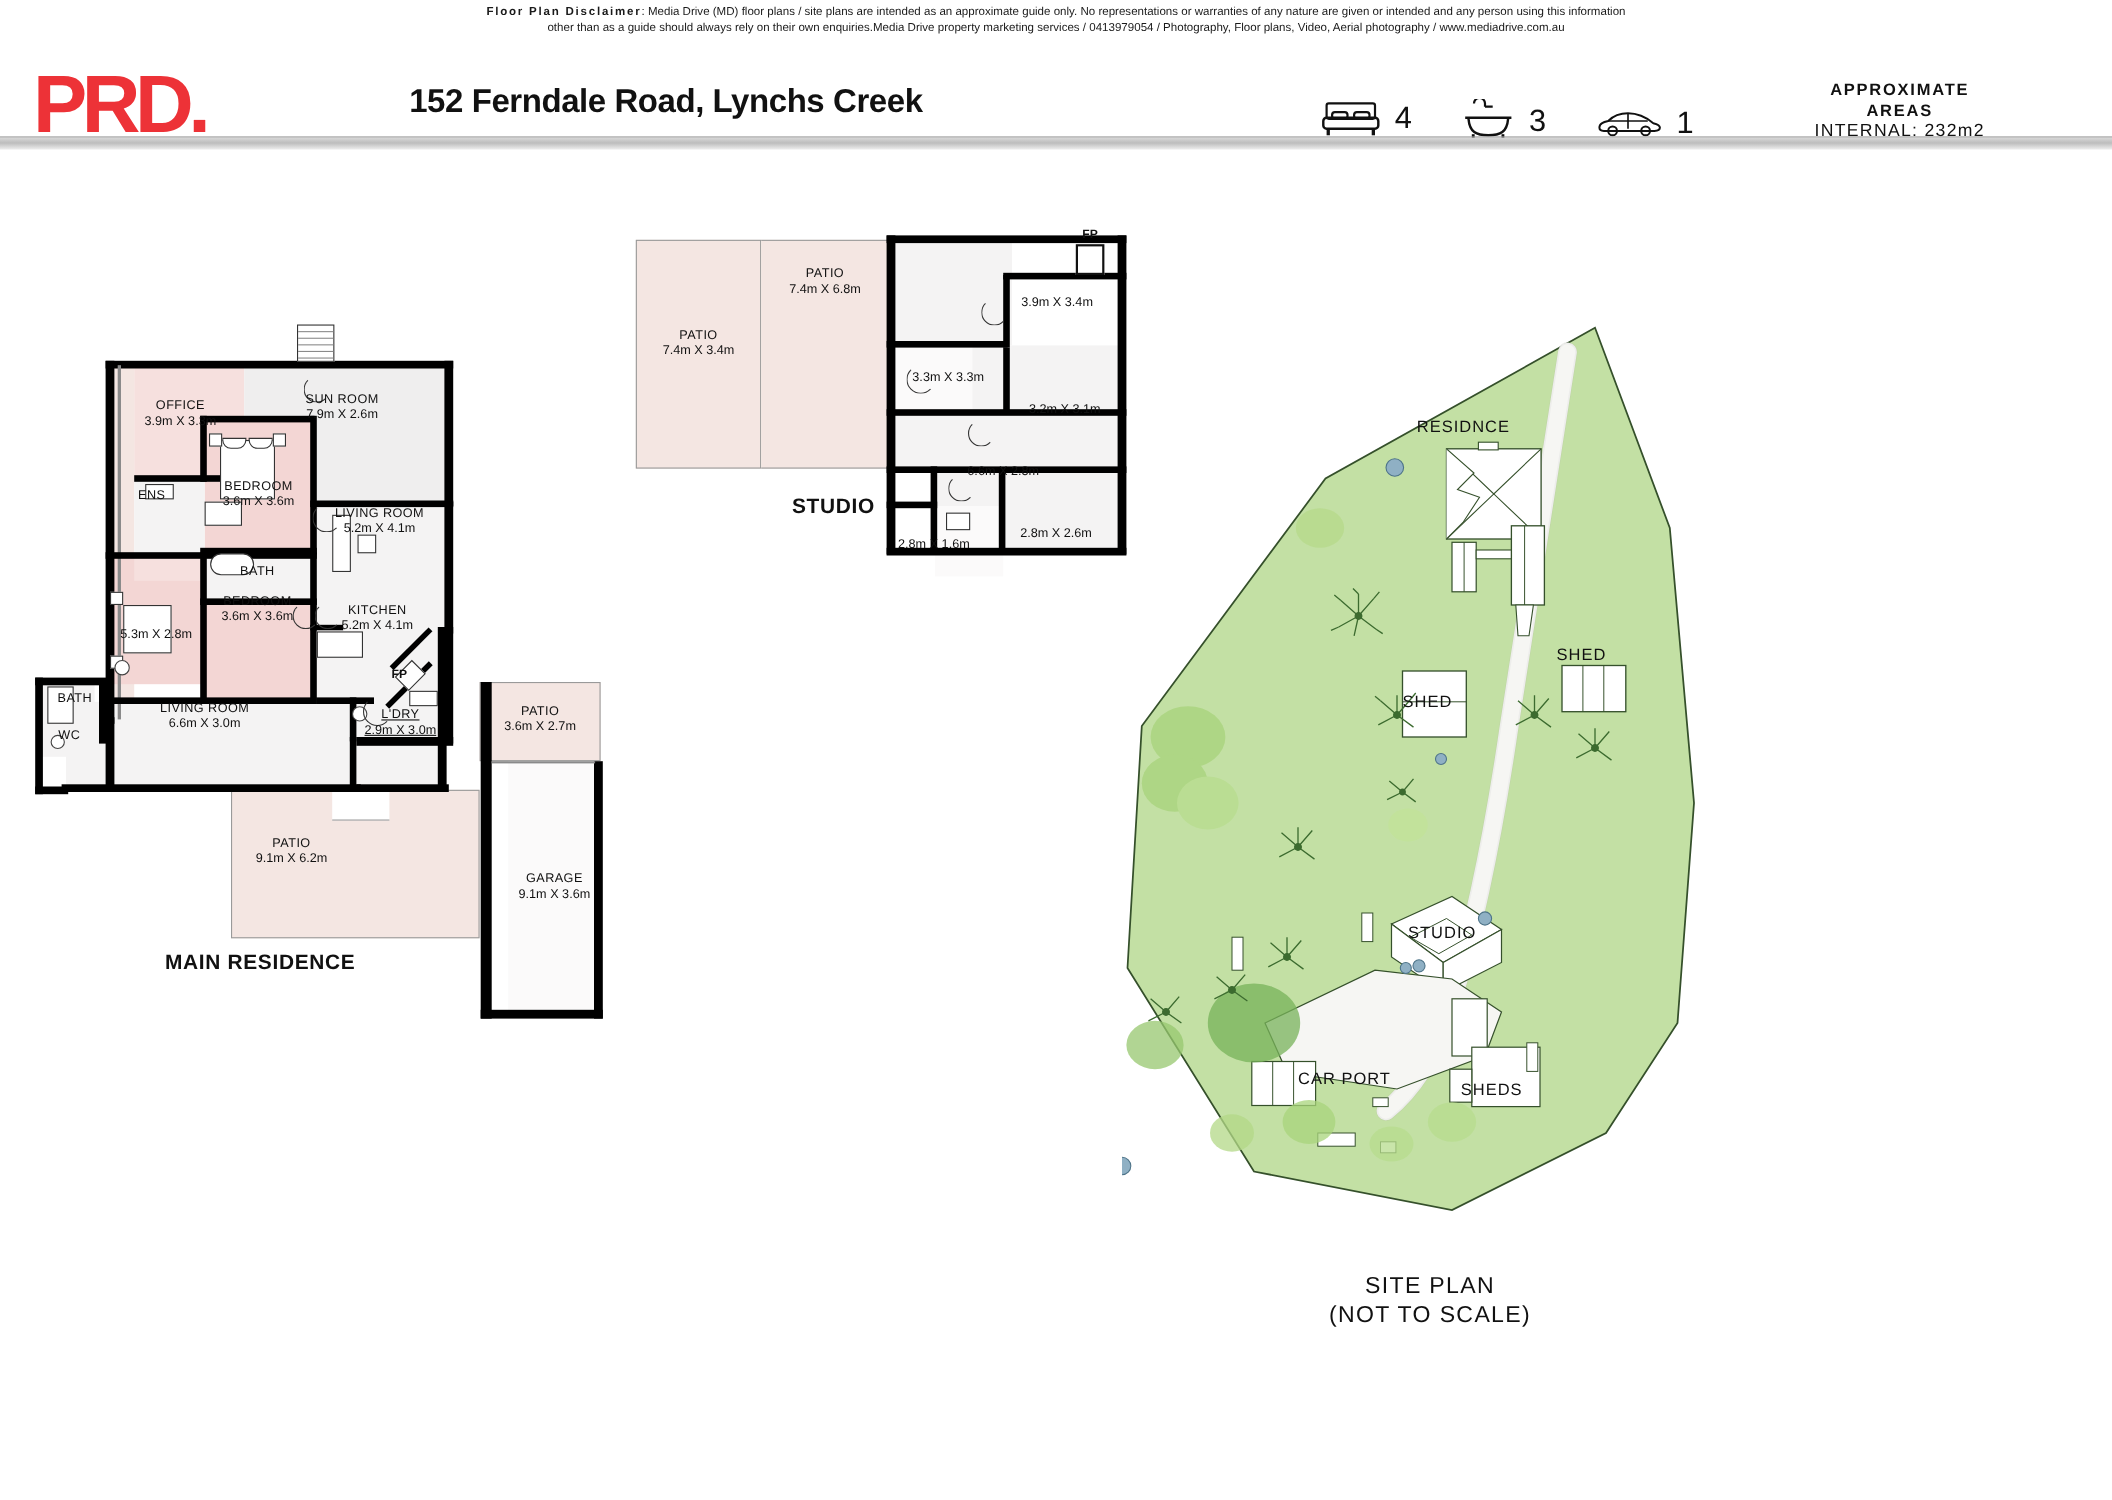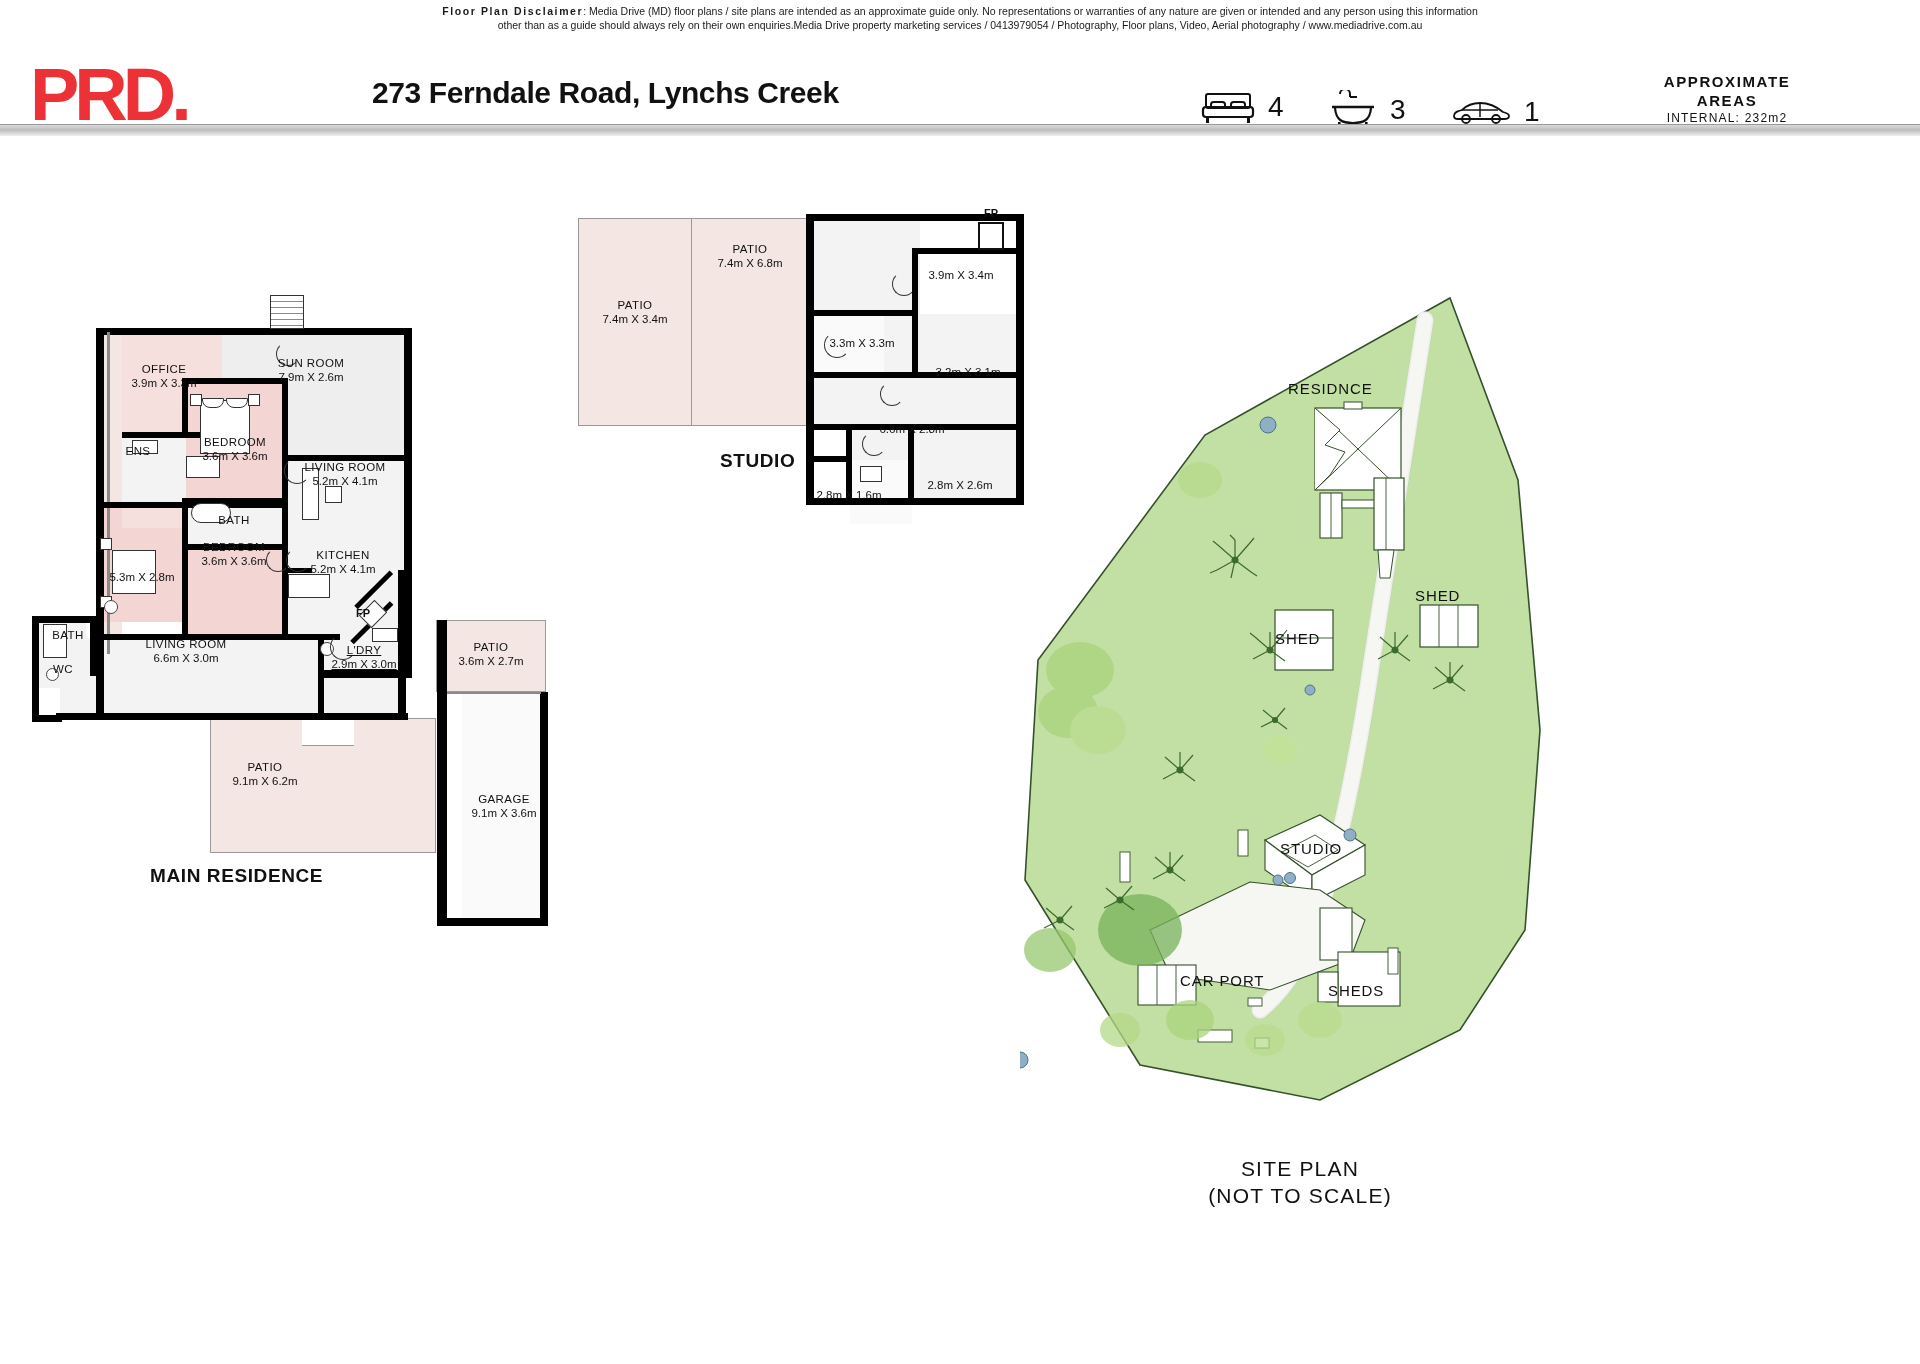--- a/index.html
+++ b/index.html
@@ -48,21 +48,21 @@
   #features { position:absolute; left:1200px; top:36px; width:380px; height:80px; }
   .feat { position:absolute; top:18px; display:flex; align-items:center; }
   .feat .num { font-size:28px; margin-left:12px; line-height:28px; }
   .feat svg { display:block; }
 
   #areas {
     position:absolute; right:28px; top:36px; width:330px; text-align:center;
   }
   #areas .ln1 { font-size:15px; font-weight:bold; letter-spacing:1.6px; line-height:19px; }
   #areas .ln2 { font-size:15px; font-weight:bold; letter-spacing:1.6px; line-height:19px; }
-  #areas .ln3 { font-size:12px; letter-spacing:1.2px; margin-top:1px; }
+  #areas .ln3 { font-size:16px; letter-spacing:1.2px; margin-top:1px; }
 
   
   #canvas { position:absolute; left:0; top:150px; width:1920px; height:1214px; }
 
   
   .rm { position:absolute; }
   .fillpink  { background:#f6e0de; }
   .fillpink2 { background:#f3d6d4; }
   .fillgrey  { background:#efeeee; }
   .fillgreyL { background:#f4f3f3; }
@@ -94,21 +94,21 @@
 </head>
 <body>
 
 <div id="disclaimer">
   <span class="dtitle">Floor Plan Disclaimer</span><span>: Media Drive (MD) floor plans / site plans are intended as an approximate guide only.  No representations or warranties of any nature are given or intended and any person using this information</span>
   <span class="dl2">other than as a guide should always rely on their own enquiries.Media Drive property marketing services / 0413979054 / Photography, Floor plans,  Video, Aerial photography / www.mediadrive.com.au</span>
 </div>
 
 <div id="header">
   <div id="logo">PRD.</div>
-  <div id="address">273 Ferndale Road, Lynchs Creek</div>
+  <div id="address">152 Ferndale Road, Lynchs Creek</div>
 
   <div id="features">
 
     <div class="feat" style="left:0px;">
       <span>
         <svg width="56" height="34" viewBox="0 0 56 34">
           <rect x="6" y="4" width="44" height="14" rx="2" fill="none" stroke="#111" stroke-width="2"></rect>
           <rect x="3" y="17" width="50" height="10" rx="3" fill="none" stroke="#111" stroke-width="2.2"></rect>
           <rect x="11" y="12" width="14" height="6" rx="2.5" fill="none" stroke="#111" stroke-width="2"></rect>
           <rect x="31" y="12" width="14" height="6" rx="2.5" fill="none" stroke="#111" stroke-width="2"></rect>

